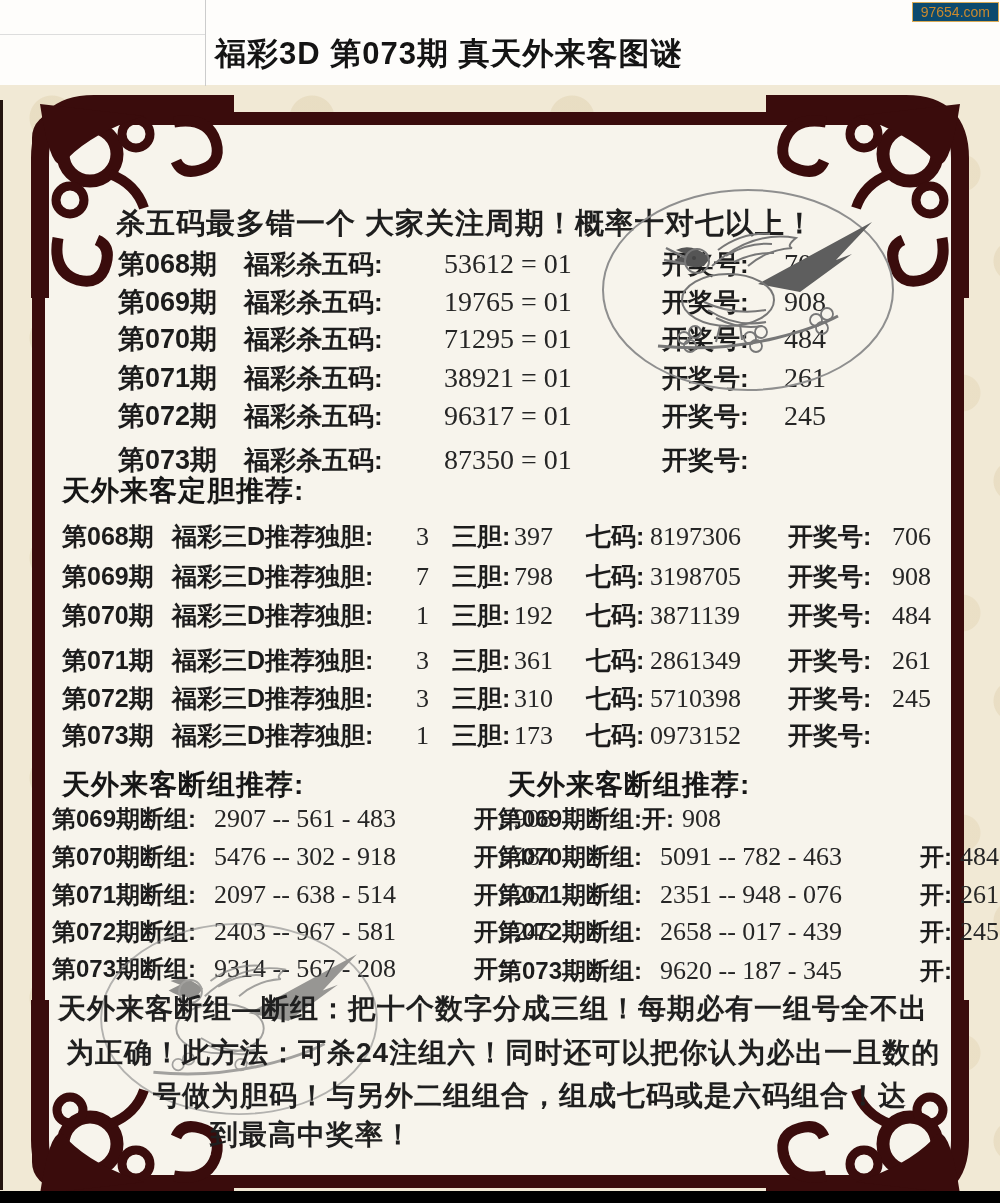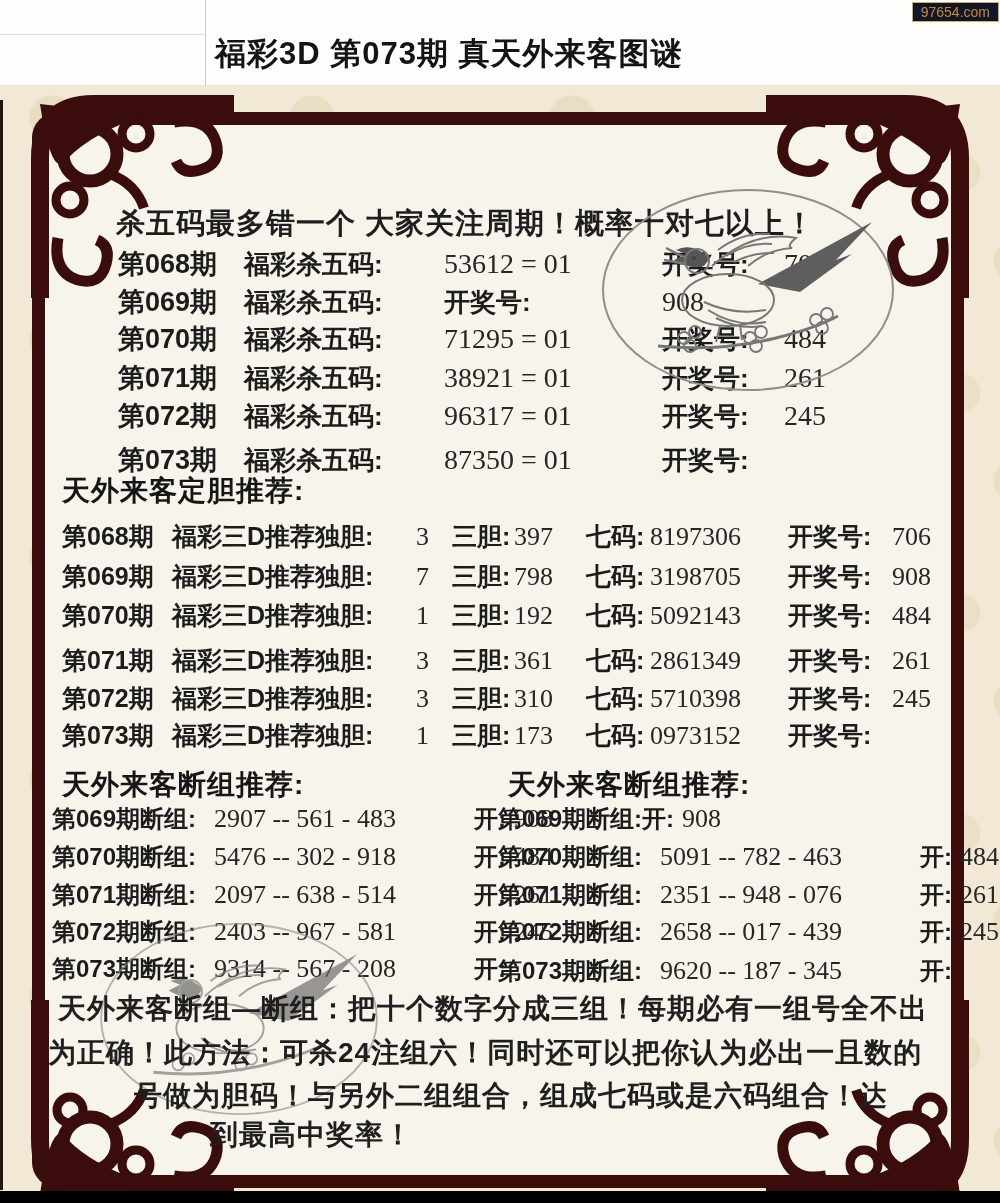--- a/index.html
+++ b/index.html
@@ -12,21 +12,21 @@
       radial-gradient(circle at 70% 40%, rgba(190,160,100,.13) 0 18px, transparent 19px),
       radial-gradient(circle at 45% 75%, rgba(190,160,100,.12) 0 26px, transparent 27px),
       radial-gradient(circle at 90% 80%, rgba(190,160,100,.15) 0 20px, transparent 21px);
     background-size:260px 220px;}
   .chrome-hline{position:absolute;left:0;top:34px;width:206px;height:1px;background:#ddd;}
   .chrome-vline{position:absolute;left:205px;top:0;width:1px;height:86px;background:#ccc;}
   .left-edge{position:absolute;left:0;top:100px;width:3px;height:1090px;background:#23150f;}
   .bottom-strip{position:absolute;left:0;top:1191px;width:1000px;height:12px;background:#000;}
 
   .badge{position:absolute;right:1px;top:2px;padding:1px 8px;border:1px solid #d9aa55;
-    background:#0f172a;color:#c9892f;font-size:14px;font-family:"Liberation Sans",sans-serif;}
+    background:#0c4a6e;color:#c9892f;font-size:14px;font-family:"Liberation Sans",sans-serif;}
   .page-title{position:absolute;left:215px;top:33px;margin:0;font-size:31px;font-weight:bold;
     color:#141414;letter-spacing:1px;}
 
   
   .paper{position:absolute;left:39px;top:118px;width:919px;height:1064px;background:#f7f4ec;border-radius:20px;}
   .frame{position:absolute;left:32px;top:112px;width:906px;height:1050px;border:13px solid #3a0c0c;border-radius:26px;}
   .corner{position:absolute;width:210px;height:210px;}
   .c-tl{left:24px;top:88px;}
   .c-tr{left:766px;top:88px;transform:scaleX(-1);}
   .c-bl{left:24px;top:1000px;transform:scaleY(-1);}
@@ -177,20 +177,21 @@
   <div class="swm-row" style="top:246px">
     <span class="cn period">第068期</span>
     <span class="cn">福彩杀五码:</span>
     <span class="num">53612 = 01</span>
     <span class="cn">开奖号:</span>
     <span class="num">706</span>
   </div>
   <div class="swm-row" style="top:284px">
     <span class="cn period">第069期</span>
     <span class="cn">福彩杀五码:</span>
+    <span class="num">19765 = 01</span>
     <span class="cn">开奖号:</span>
     <span class="num">908</span>
   </div>
   <div class="swm-row" style="top:321px">
     <span class="cn period">第070期</span>
     <span class="cn">福彩杀五码:</span>
     <span class="num">71295 = 01</span>
     <span class="cn">开奖号:</span>
     <span class="num">484</span>
   </div>
@@ -240,21 +241,21 @@
     <span class="cn">开奖号:</span>
     <span class="num">908</span>
   </div>
   <div class="dd-row" style="top:599px">
     <span class="cn">第070期</span>
     <span class="cn">福彩三D推荐独胆:</span>
     <span class="num">1</span>
     <span class="cn">三胆:</span>
     <span class="num">192</span>
     <span class="cn">七码:</span>
-    <span class="num">5092143</span>
+    <span class="num">3871139</span>
     <span class="cn">开奖号:</span>
     <span class="num">484</span>
   </div>
   <div class="dd-row" style="top:644px">
     <span class="cn">第071期</span>
     <span class="cn">福彩三D推荐独胆:</span>
     <span class="num">3</span>
     <span class="cn">三胆:</span>
     <span class="num">361</span>
     <span class="cn">七码:</span>
@@ -343,18 +344,18 @@
     <span class="num">245</span>
   </div>
   <div class="dz-row" style="left:498px;top:955px">
     <span class="cn">第073期断组:</span>
     <span class="num groups">9620 -- 187 - 345</span>
     <span class="cn kai">开:</span>
     <span class="num"></span>
   </div>
 
   <div class="foot-line" style="left:58px;top:990px">天外来客断组—断组：把十个数字分成三组！每期必有一组号全不出</div>
-  <div class="foot-line" style="left:48px;top:1034px">为正确！此方法：可杀24注组六！同时还可以把你认为必出一且数的</div>
-  <div class="foot-line" style="left:134px;top:1077px">号做为胆码！与另外二组组合，组成七码或是六码组合！达</div>
+  <div class="foot-line" style="left:66px;top:1034px">为正确！此方法：可杀24注组六！同时还可以把你认为必出一且数的</div>
+  <div class="foot-line" style="left:153px;top:1077px">号做为胆码！与另外二组组合，组成七码或是六码组合！达</div>
   <div class="foot-line" style="left:210px;top:1116px">到最高中奖率！</div>
 
   <div class="bottom-strip"></div>
 </div>
 
 </body></html>

